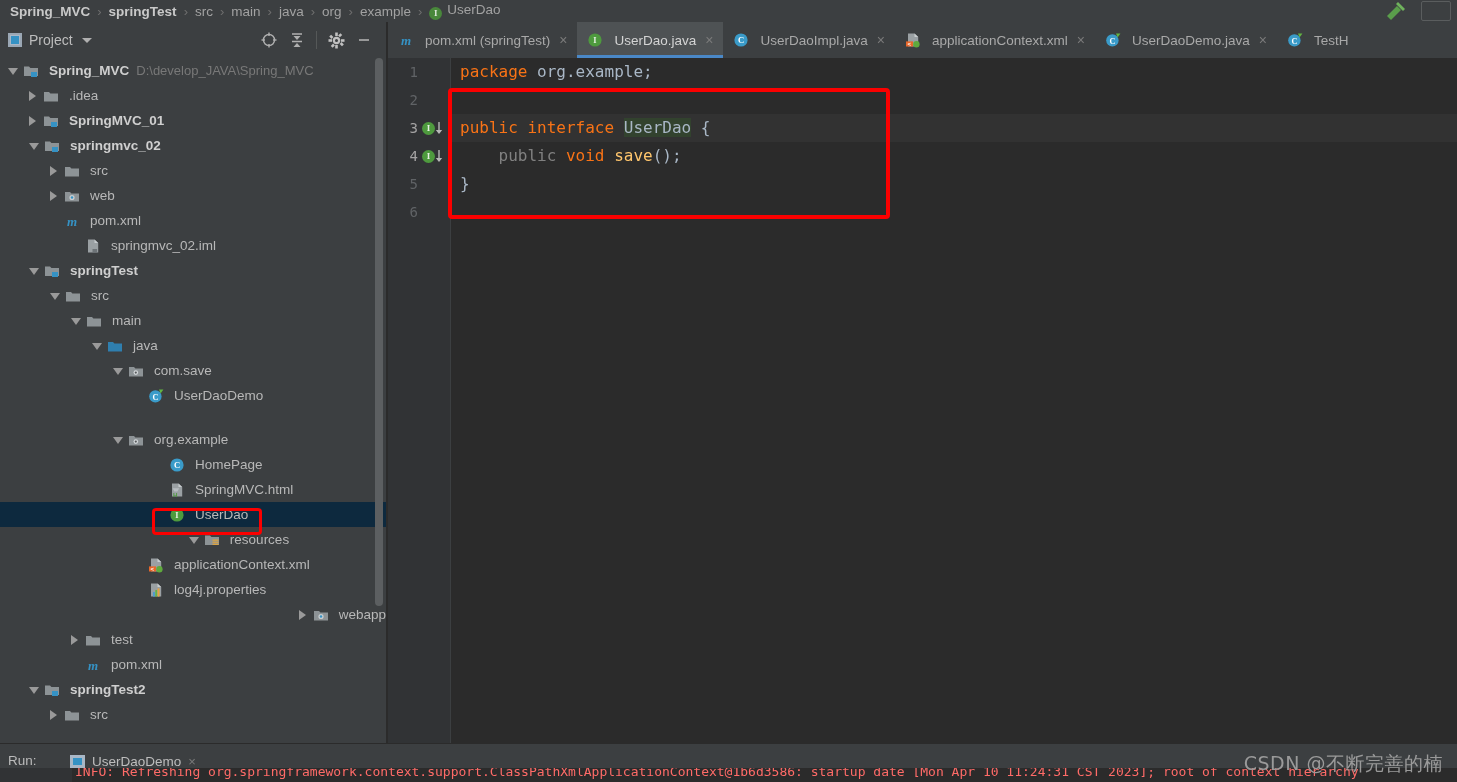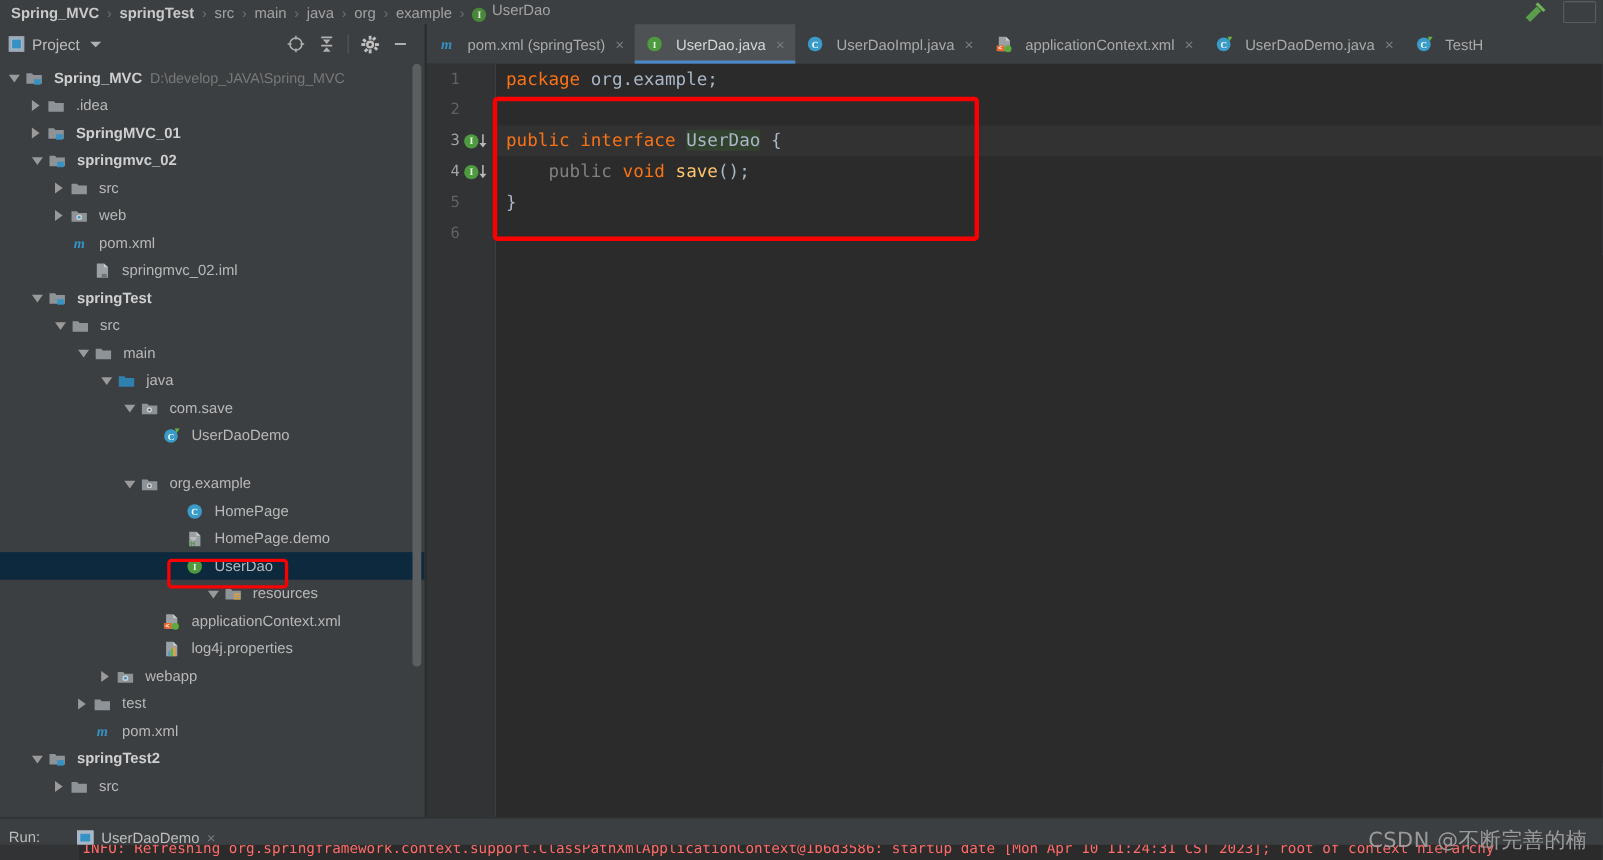--- a/index.html
+++ b/index.html
@@ -456,21 +456,21 @@
         <div class="trow" style="padding-left: 155px;">
           <div class="arrow none"></div>
           <span style="display: inline-flex; align-items: center; margin-right: 5px; margin-left: 3px; flex: 0 0 auto;">
             <svg class="ticon" width="16" height="16" viewBox="0 0 16 16">
               <path d="M3 1.5 h6.5 L13.2 5 v9.5 H3 Z" fill="#9aa0a3"></path>
               <path d="M9.5 1.5 L13.2 5 H9.5 Z" fill="#c7ccce"></path>
               <path d="M3.6 6.2 h6.6 l-1.8 3.2 H5.4 Z" fill="#b8bec1"></path>
               <text x="6.3" y="14.6" font-size="6.2" font-weight="bold" font-family="'Liberation Sans',sans-serif" fill="#4e9a3e" text-anchor="middle">H</text>
             </svg>
           </span>
-          <span class="tlabel">HomePage.demo</span>
+          <span class="tlabel">SpringMVC.html</span>
         </div>
         <div class="trow selected" style="padding-left: 155px;">
           <div class="arrow none"></div>
           <span style="display: inline-flex; align-items: center; margin-right: 5px; margin-left: 3px; flex: 0 0 auto;">
             <svg class="ticon" width="16" height="16" viewBox="0 0 16 16">
               <circle cx="8" cy="8" r="6.6" fill="#4e9a3e"></circle>
               <text x="8" y="11.3" font-size="8.4" font-family="'Liberation Serif',serif" font-weight="bold" fill="#e9f2e6" text-anchor="middle">I</text>
             </svg>
           </span>
           <span class="tlabel">UserDao</span>
@@ -510,21 +510,21 @@
               <path d="M9.5 1.5 L13.2 5 H9.5 Z" fill="#c7ccce"></path>
               <g>
                 <rect x="5" y="10" width="1.9" height="4.6" fill="#4d9ccf"></rect>
                 <rect x="7.3" y="8" width="1.9" height="6.6" fill="#62b543"></rect>
                 <rect x="9.6" y="6.4" width="1.9" height="8.2" fill="#e8a33d"></rect>
               </g>
             </svg>
           </span>
           <span class="tlabel">log4j.properties</span>
         </div>
-        <div class="trow" style="padding-left: 92px;">
+        <div class="trow" style=" justify-content: flex-end;">
           <div class="arrow collapsed"></div>
           <span style="display: inline-flex; align-items: center; margin-right: 5px; margin-left: 3px; flex: 0 0 auto;">
             <svg class="ticon" width="16" height="16" viewBox="0 0 16 16">
               <path d="M1 4 h5 l1.4 1.6 H15 v8 H1 Z" fill="#8d9396"></path>
               <circle cx="8" cy="9.5" r="2.6" fill="#c8cdd0"></circle>
               <circle cx="8" cy="9.5" r="1.2" fill="#3592c4"></circle>
             </svg>
           </span>
           <span class="tlabel">webapp</span>
         </div>

